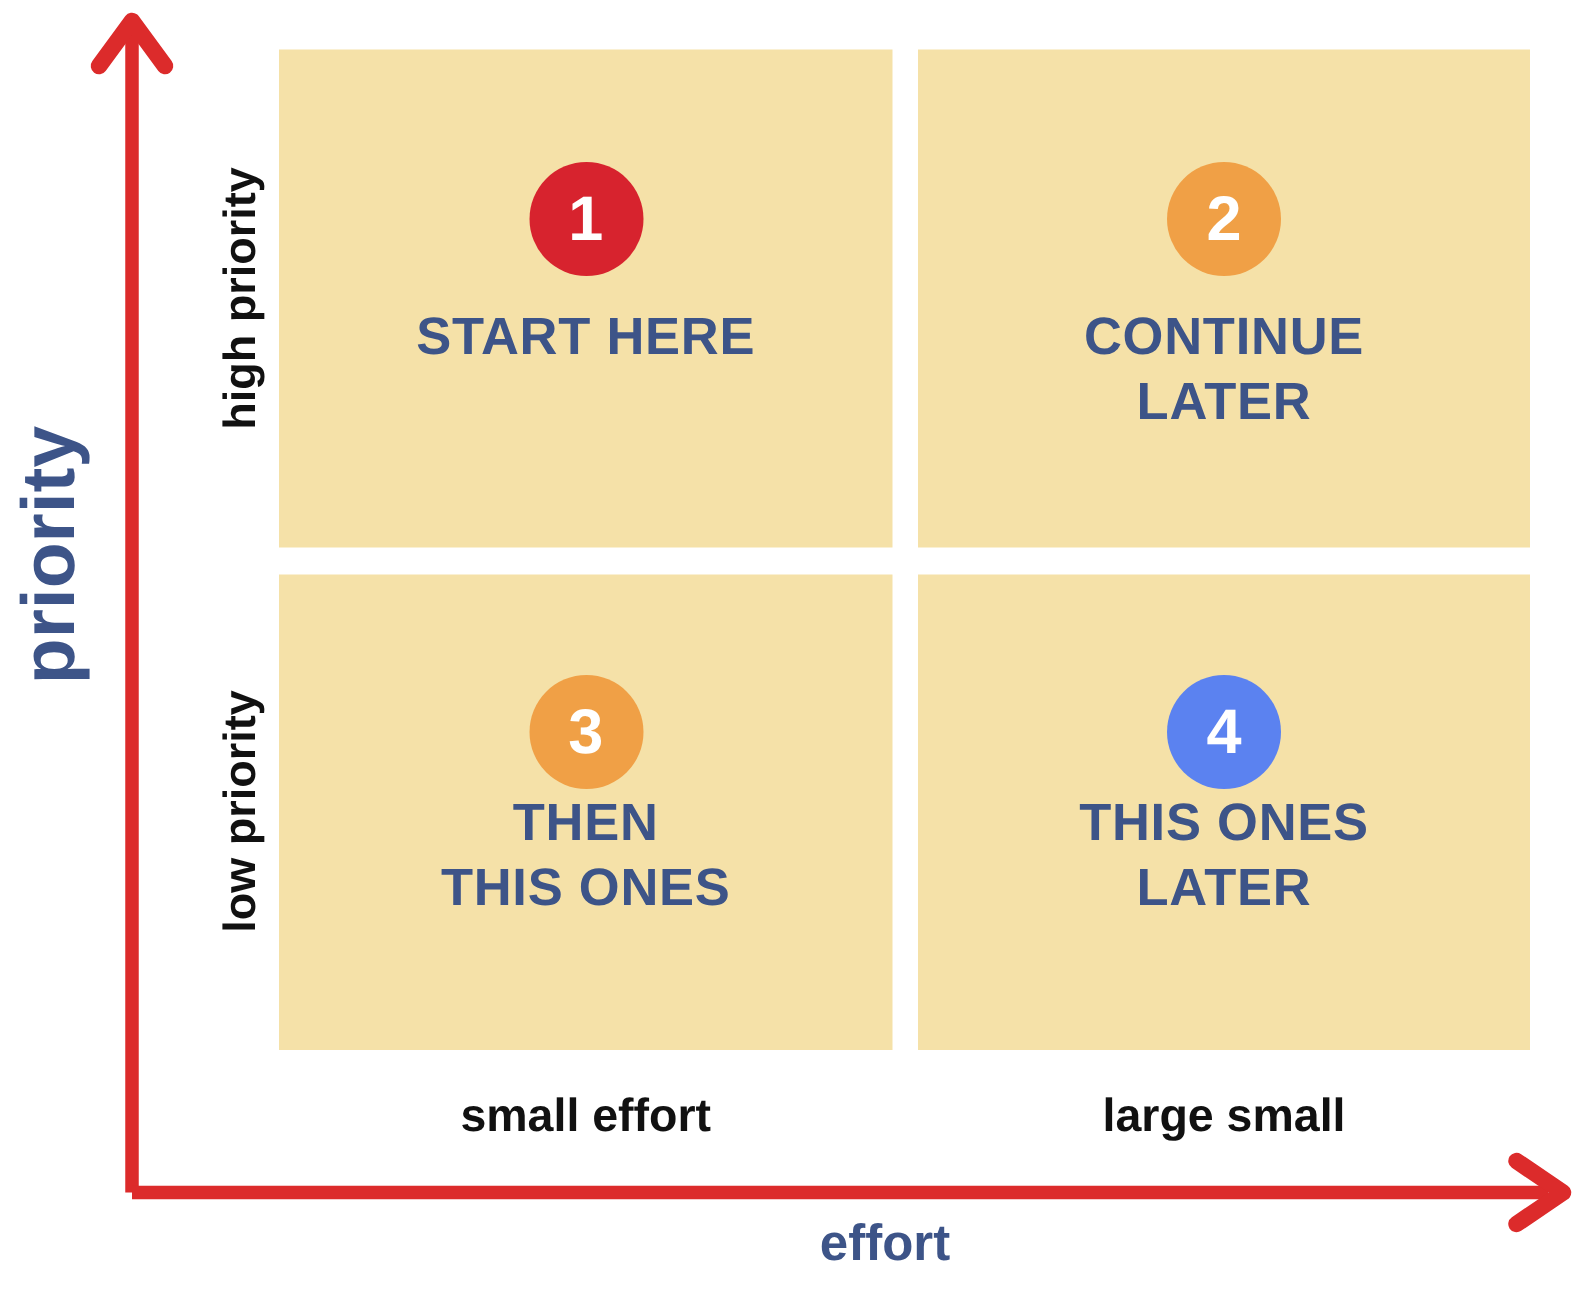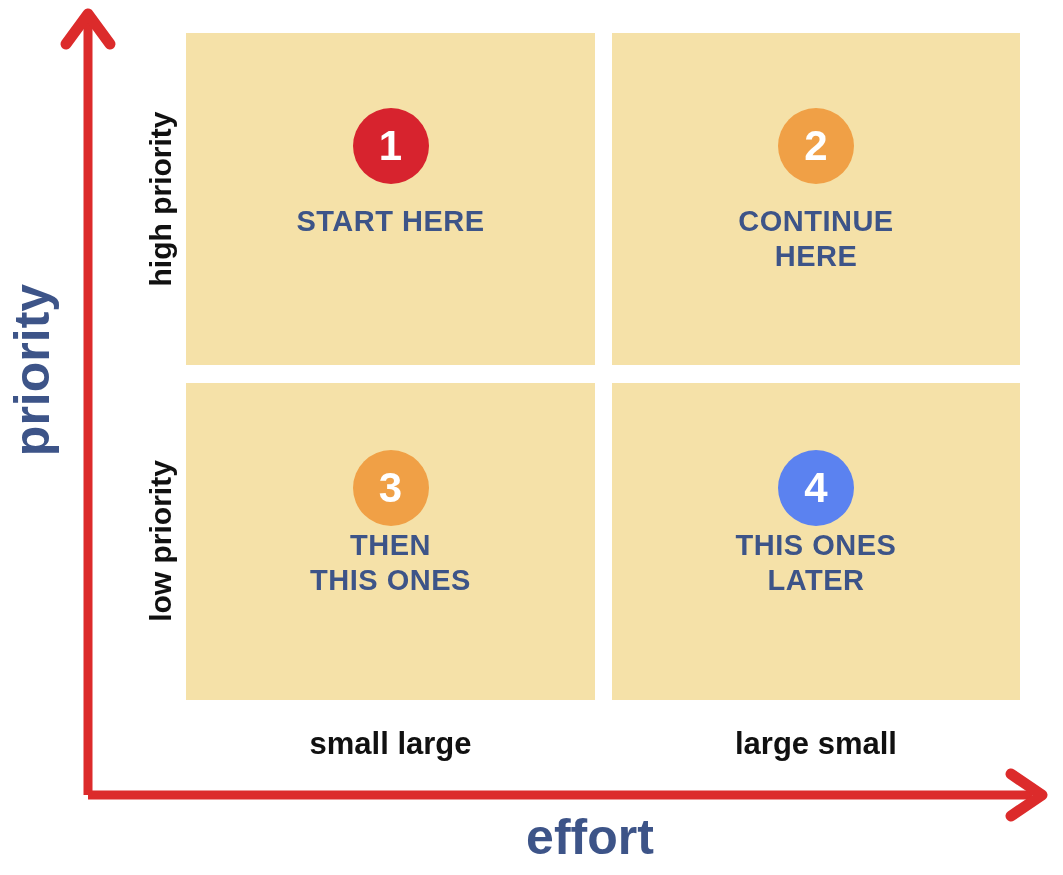--- a/index.html
+++ b/index.html
@@ -45,21 +45,21 @@
     line-height: 1;
     white-space: nowrap;
   }
   .axis-title-x {
     position: absolute;
     left: 380px;
     top: 812px;
     width: 420px;
     text-align: center;
     color: #3d5488;
-    font-size: 50px;
+    font-size: 34px;
     font-weight: 700;
     line-height: 1;
     white-space: nowrap;
   }
 
   
   .tick-y {
     position: absolute;
     width: 330px;
     text-align: center;
@@ -112,21 +112,21 @@
     font-weight: 700;
     line-height: 1;
   }
   .q1 .badge, .q2 .badge { margin-top: 75px; }
   .q3 .badge, .q4 .badge { margin-top: 67px; }
 
   .q-label {
     margin-top: 20px;
     text-align: center;
     color: #3d5488;
-    font-size: 29px;
+    font-size: 35px;
     font-weight: 700;
     line-height: 1.22;
     letter-spacing: 0.5px;
     white-space: pre-line;
   }
   .q3 .q-label, .q4 .q-label { margin-top: 2px; }
 </style>
 </head>
 <body>
 
@@ -144,32 +144,32 @@
       <polyline points="1011,774 1042,795 1011,816" fill="none" stroke="#dc2b2b" stroke-width="11" stroke-linecap="round" stroke-linejoin="round"></polyline>
     </g>
   </svg>
 
   <div class="axis-title-y">priority</div>
   <div class="axis-title-x">effort</div>
 
   <div class="tick-y tick-y-high">high priority</div>
   <div class="tick-y tick-y-low">low priority</div>
 
-  <div class="tick-x tick-x-small">small large</div>
+  <div class="tick-x tick-x-small">small effort</div>
   <div class="tick-x tick-x-large">large small</div>
 
   <div class="quadrant q1" style="background: rgb(245, 225, 168);">
     <div class="badge" style="background: rgb(215, 35, 46);">1</div>
     <div class="q-label">START HERE</div>
   </div>
 
   <div class="quadrant q2" style="background: rgb(245, 225, 168);">
     <div class="badge" style="background: rgb(240, 160, 70);">2</div>
     <div class="q-label">CONTINUE
-HERE</div>
+LATER</div>
   </div>
 
   <div class="quadrant q3" style="background: rgb(245, 225, 168);">
     <div class="badge" style="background: rgb(240, 160, 70);">3</div>
     <div class="q-label">THEN
 THIS ONES</div>
   </div>
 
   <div class="quadrant q4" style="background: rgb(245, 225, 168);">
     <div class="badge" style="background: rgb(91, 130, 240);">4</div>

